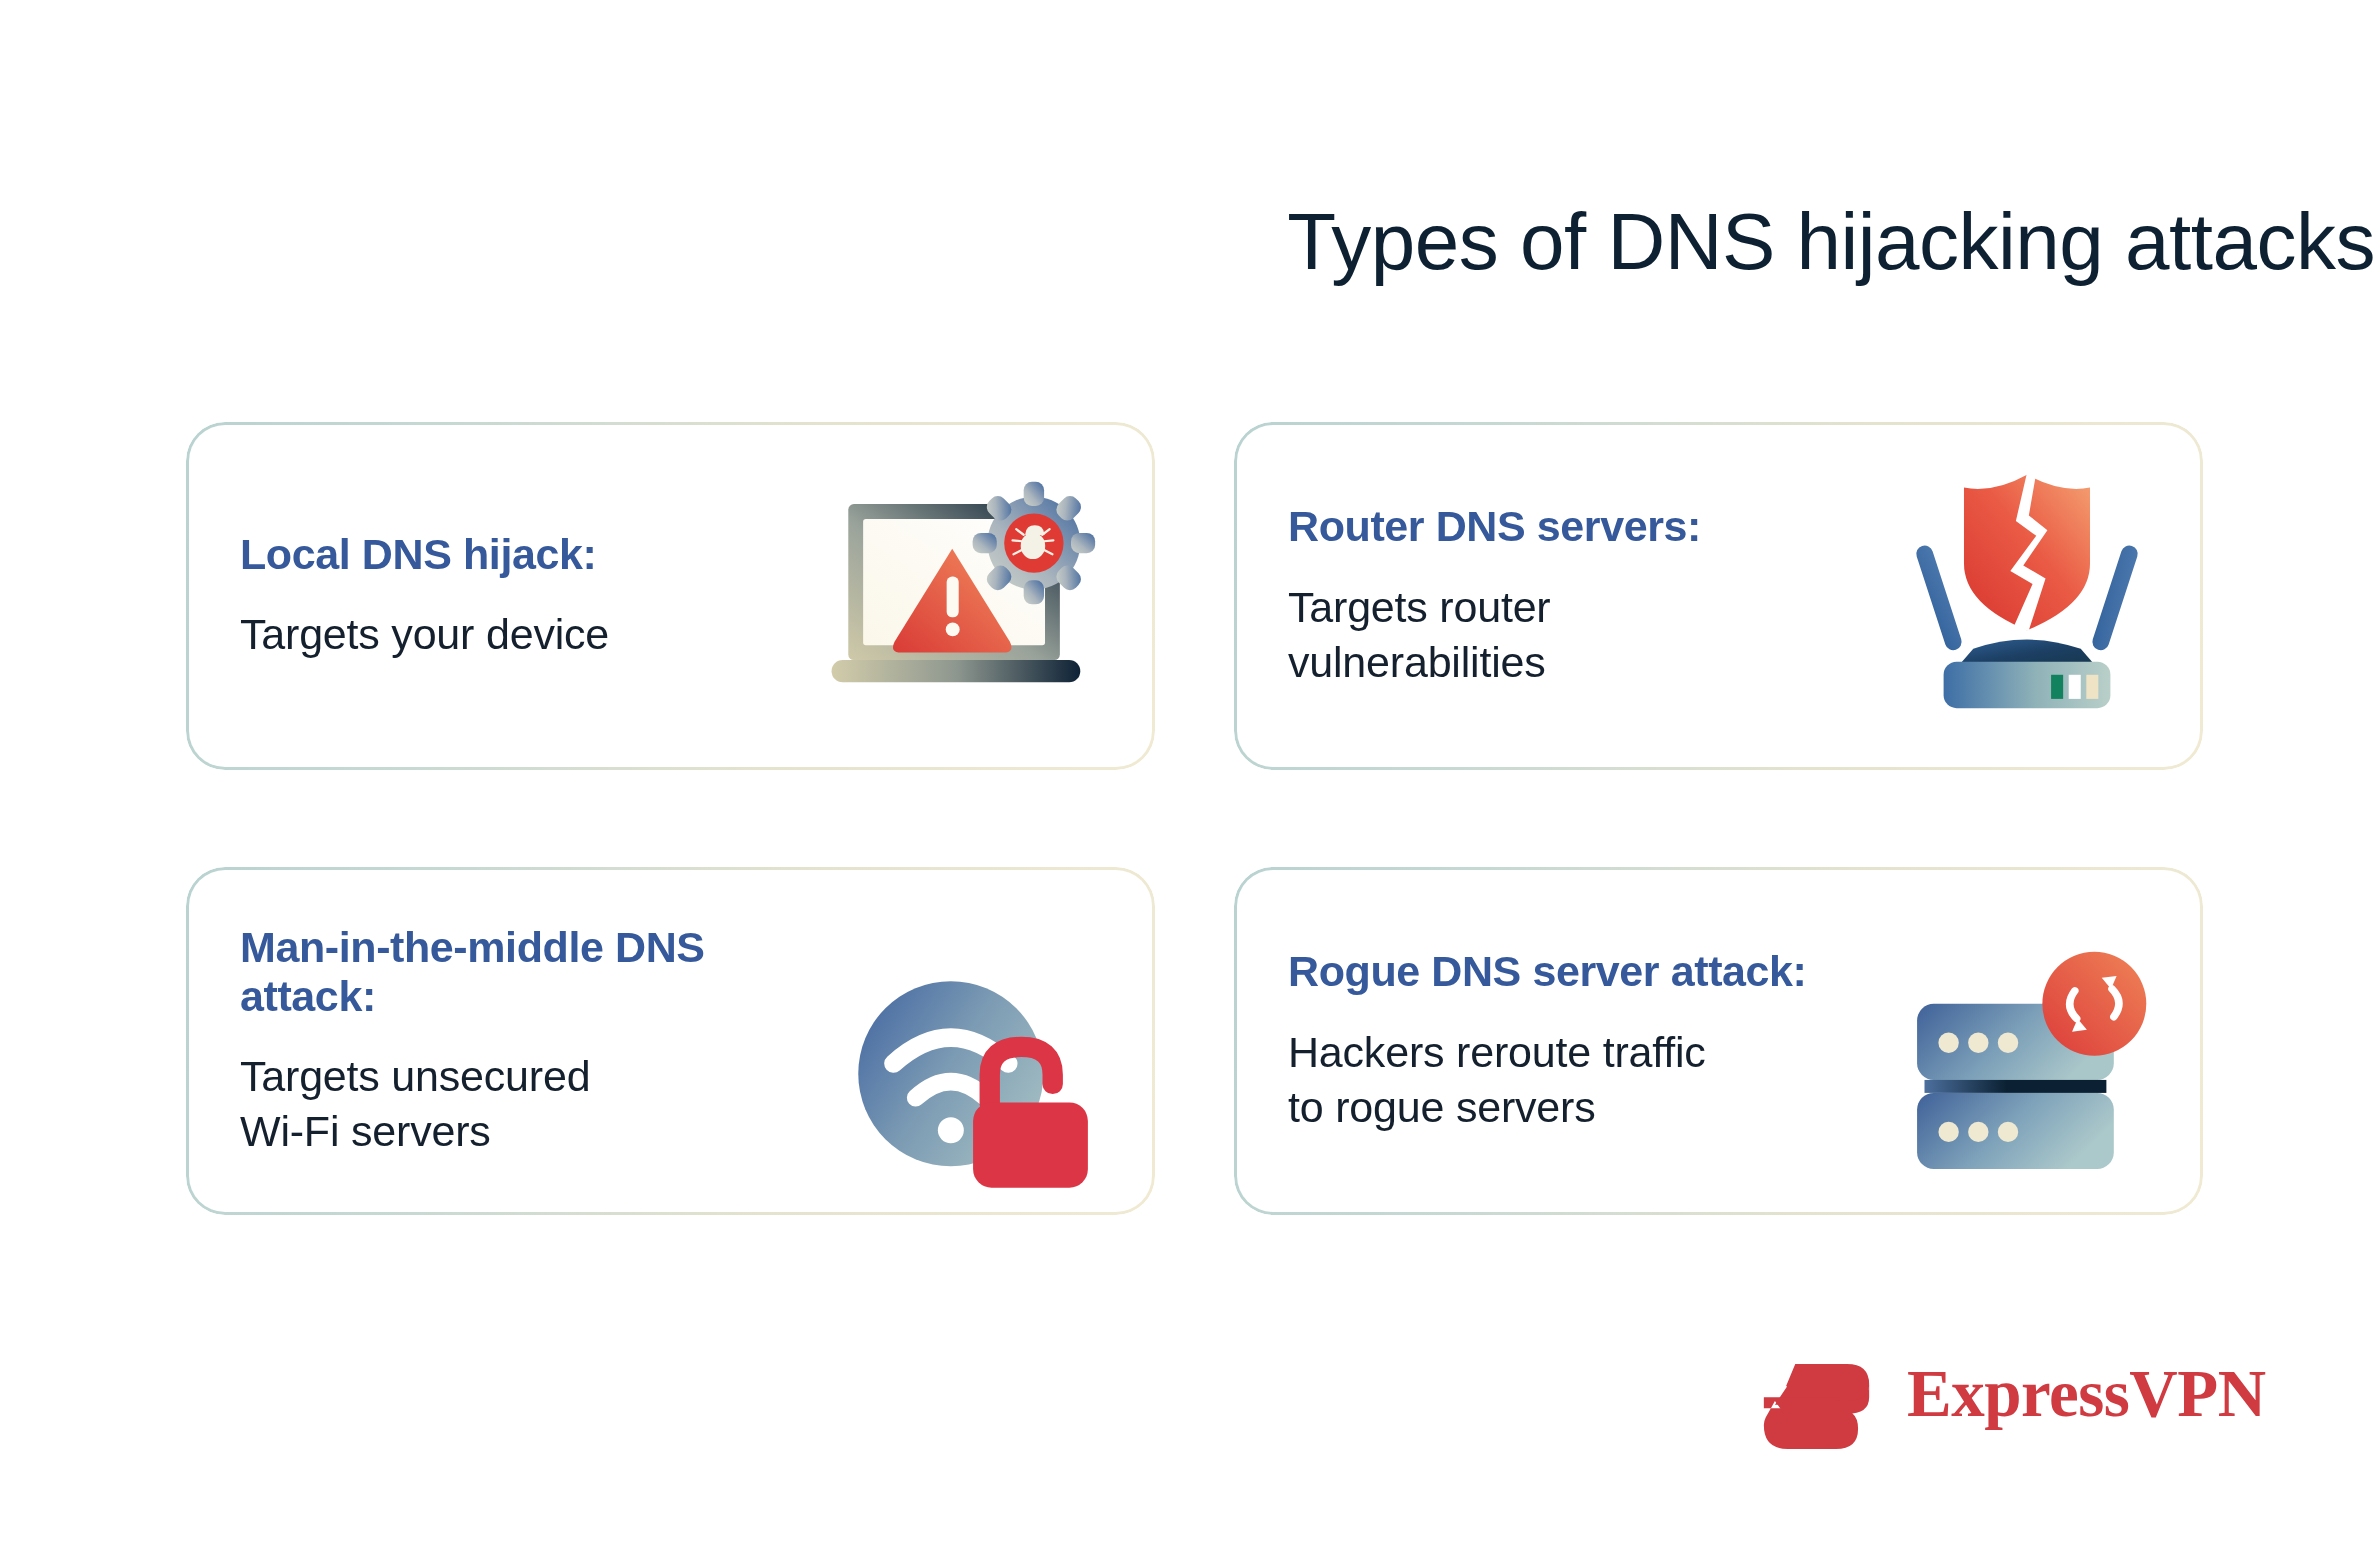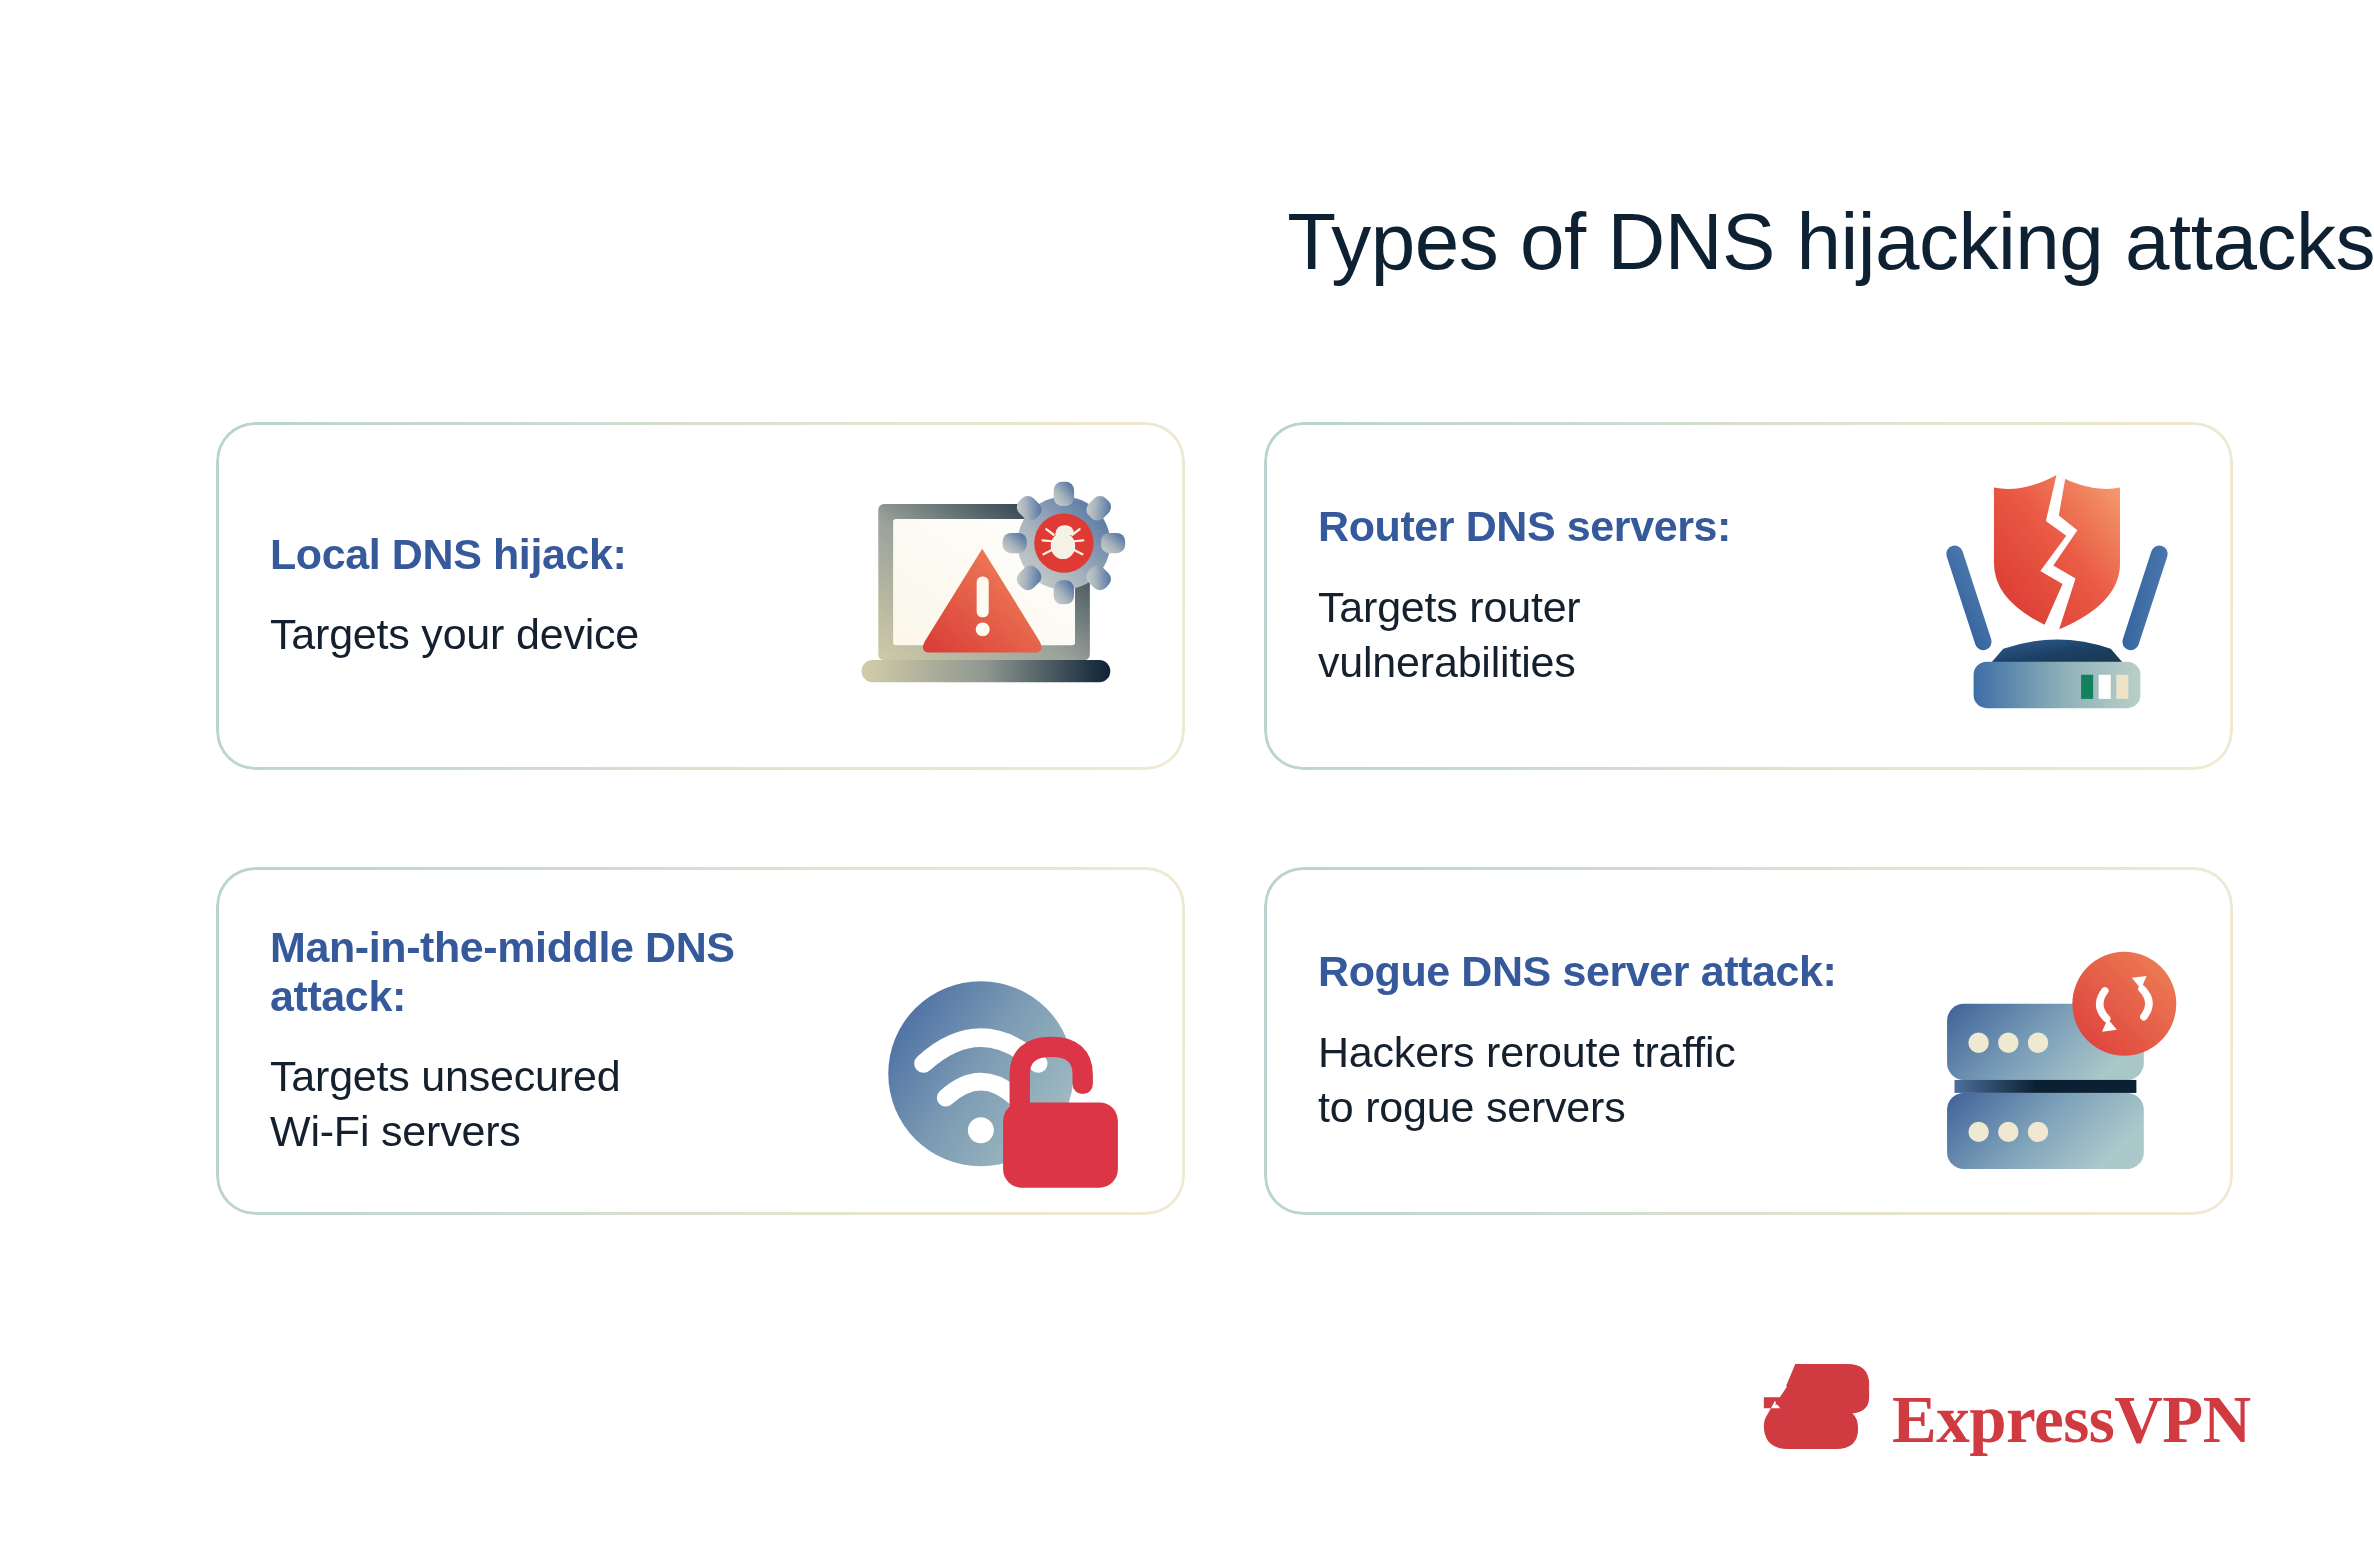--- a/index.html
+++ b/index.html
@@ -27,21 +27,21 @@
     font-weight: 400;
     letter-spacing: -0.5px;
     color: #0d2133;
     line-height: 1.1;
   }
 
   
   .grid {
     position: absolute;
     top: 422px;
-    left: 216px;
+    left: 186px;
     width: 2017px;
     display: grid;
     grid-template-columns: 969px 969px;
     grid-template-rows: 348px 348px;
     column-gap: 79px;
     row-gap: 97px;
   }
 
   .card {
     position: relative;
@@ -110,22 +110,22 @@
   .icon-router  { right: 37px;  top: 45px;  width: 278px; height: 246px; }
   .icon-mitm    { right: 56px;  top: 100px; width: 250px; height: 232px; }
   .icon-rogue   { right: 39px;  top: 83px;  width: 260px; height: 232px; }
 
   
   .logo {
     position: absolute;
     left: 1762px;
     top: 1360px;
     display: flex;
-    align-items: flex-end;
-    gap: 21px;
+    align-items: flex-start;
+    gap: 36px;
   }
   .logo-mark { width: 109px; height: 93px; display: block; }
   .logo-word {
     font-family: "Liberation Serif", serif;
     font-size: 67px;
     font-weight: 700;
     color: #d03a41;
     letter-spacing: -0.5px;
     line-height: 1;
   }

